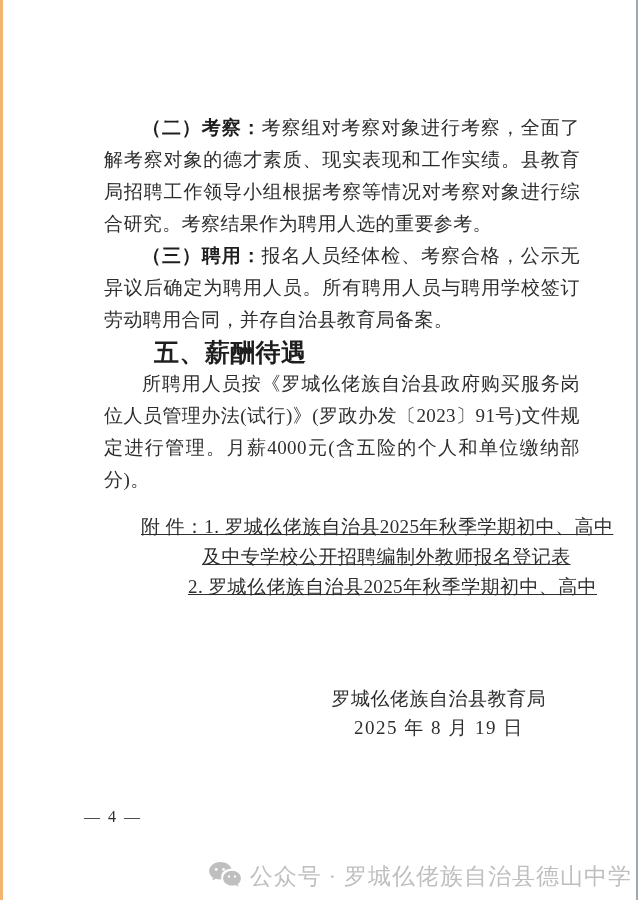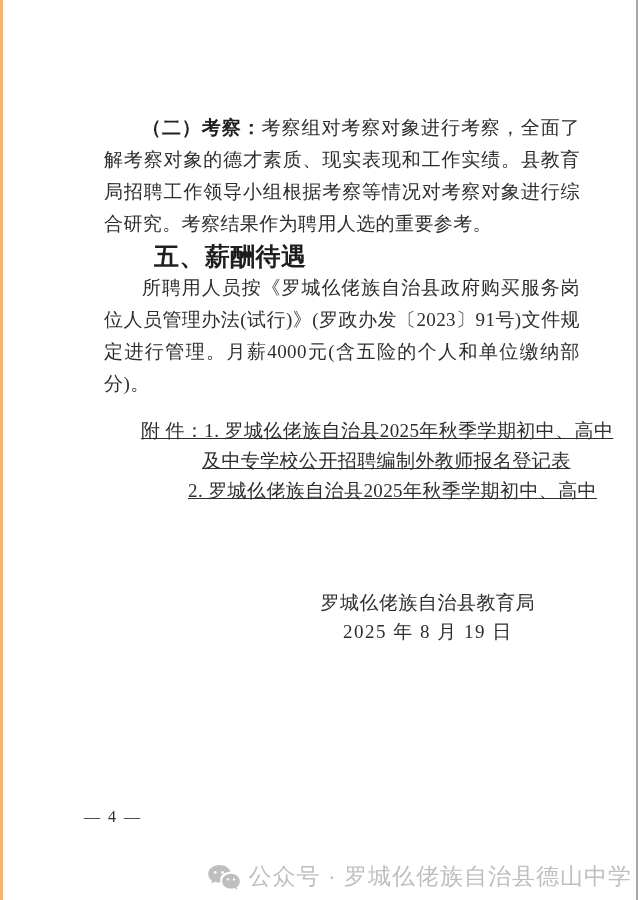--- a/index.html
+++ b/index.html
@@ -55,59 +55,60 @@
     text-decoration: underline;
   }
   .attachment-line { white-space: nowrap; }
   .attachment-line.l1 { padding-left: 37px; }
   .attachment-line.l2 { padding-left: 98px; }
   .attachment-line.l3 { padding-left: 84px; }
   .attachment-line.l4 { padding-left: 98px; }
   .signature-block {
     margin-top: 82px;
     margin-left: auto;
-    margin-right: 45px;
+    margin-right: 34px;
     width: fit-content;
     text-align: center;
     font-size: 19px;
     line-height: 29px;
     letter-spacing: 0.5px;
   }
   .signature-date { letter-spacing: 1.5px; }
   .page-number {
     position: absolute;
     left: 84px; top: 808px;
     font-size: 16px;
     letter-spacing: 2px;
     color: #2e2e2e;
   }
   .watermark {
     position: absolute;
     right: 8px; bottom: 8px;
     display: flex;
-    align-items: flex-end;
+    align-items: flex-start;
     gap: 8px;
     color: #bfbfbf;
-    font-family: Liberation Sans, sans-serif;
+    font-family: Liberation Serif, serif;
     font-size: 23px;
     letter-spacing: 1px;
     user-select: none;
   }
   .wechat-icon { width: 34px; height: 28px; flex: 0 0 auto; }
 </style>
 </head>
 <body>
 
 <div class="left-stripe"></div>
 <div class="right-edge-line"></div>
 
 <div class="content">
 
   <p class="para"><span class="lead">（二）考察：</span><span>考察组对考察对象进行考察，全面了解考察对象的德才素质、现实表现和工作实绩。县教育局招聘工作领导小组根据考察等情况对考察对象进行综合研究。考察结果作为聘用人选的重要参考。</span></p>
 
+  <p class="para"><span class="lead">（三）聘用：</span><span>报名人员经体检、考察合格，公示无异议后确定为聘用人员。所有聘用人员与聘用学校签订劳动聘用合同，并存自治县教育局备案。</span></p>
 
   <p class="section-heading">五、薪酬待遇</p>
 
   <p class="para">所聘用人员按《罗城仫佬族自治县政府购买服务岗位人员管理办法(试行)》(罗政办发〔2023〕91号)文件规定进行管理。月薪4000元(含五险的个人和单位缴纳部分)。</p>
 
   <div class="attachments">
     <div class="attachment-line l1">附 件：1. 罗城仫佬族自治县2025年秋季学期初中、高中</div>
     <div class="attachment-line l2">及中专学校公开招聘编制外教师报名登记表</div>
     <div class="attachment-line l3">2. 罗城仫佬族自治县2025年秋季学期初中、高中</div>
   </div>

